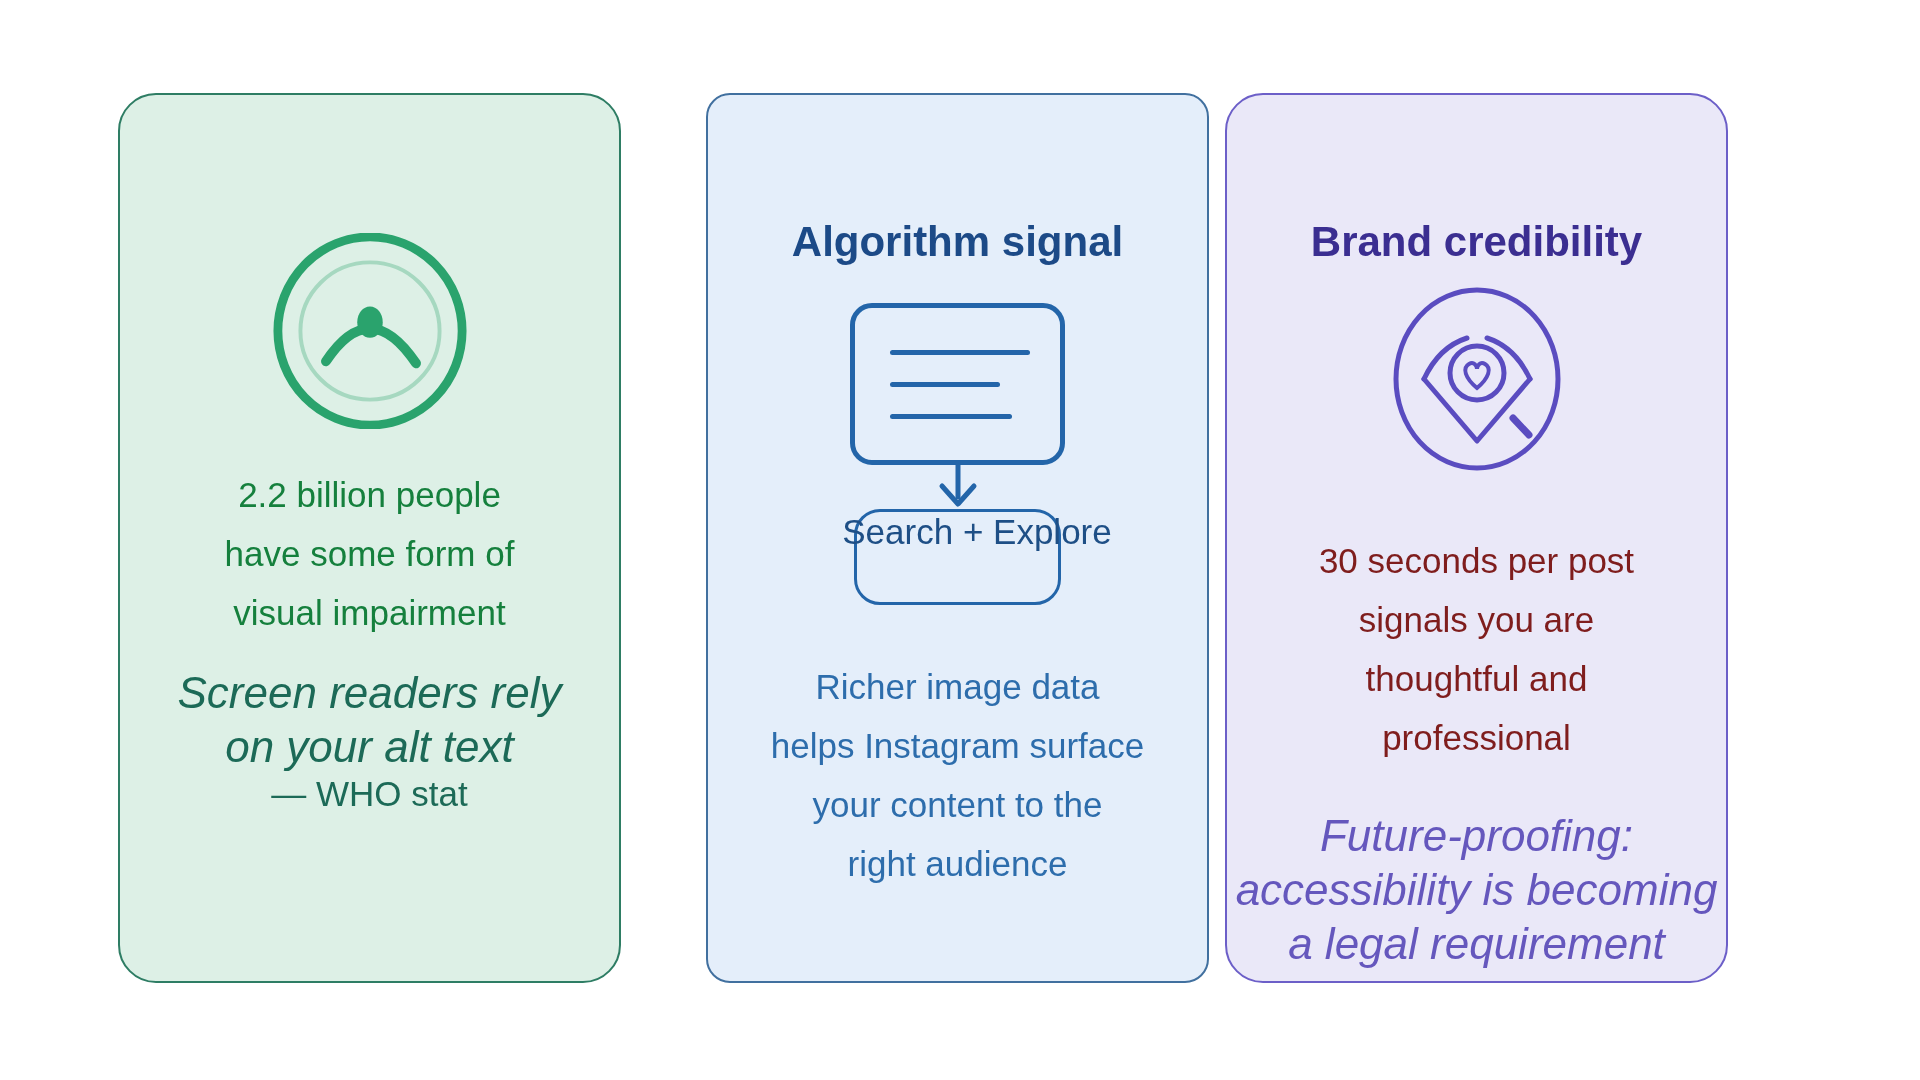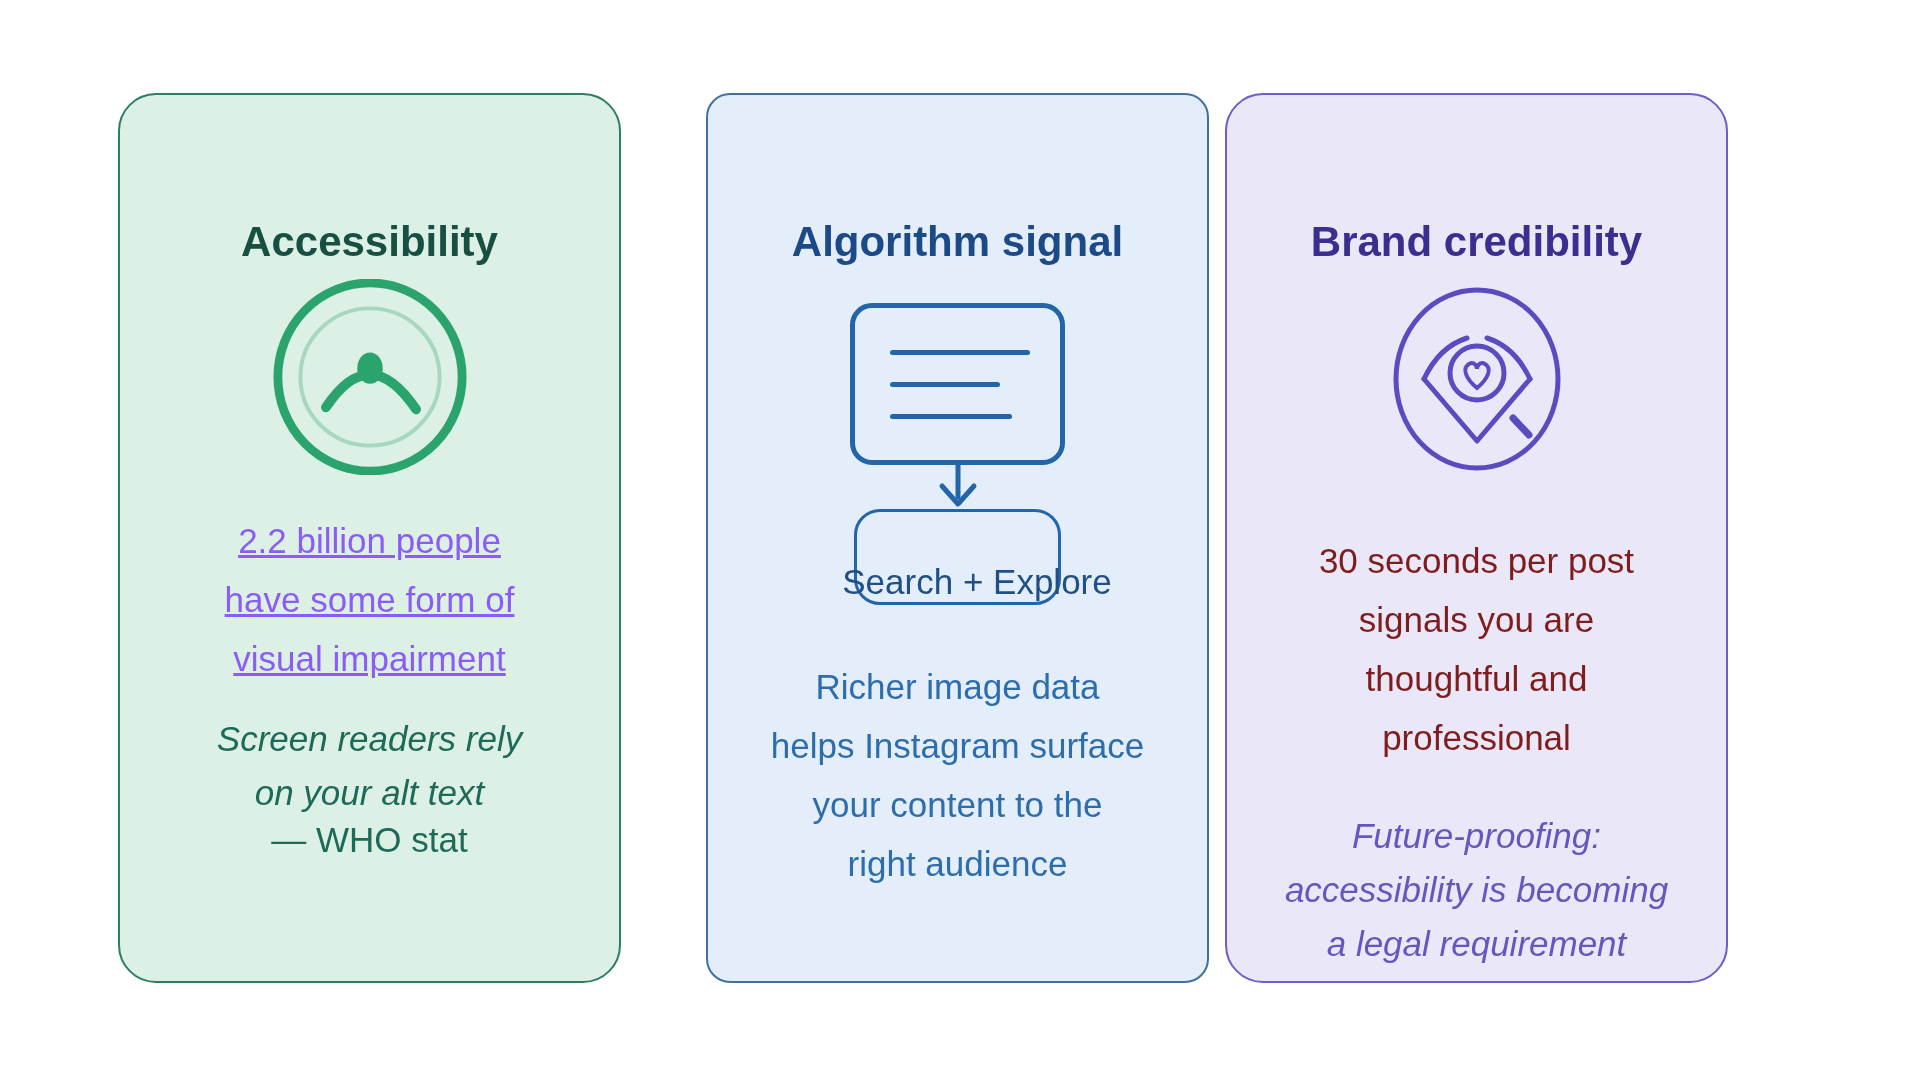--- a/index.html
+++ b/index.html
@@ -24,25 +24,25 @@
   .card-green  { left: 118px;  background: #ddf0e6; border-color: #2e7d64; }
   .card-blue   { left: 706px;  background: #e4eefa; border-color: #41709f; border-radius: 24px; }
   .card-purple { left: 1225px; background: #eae8f8; border-color: #6c5fc8; }
 
   .card-title { font-size: 42px; font-weight: 700; line-height: 46px; letter-spacing: 0px; }
   .card-green  .card-title { color: #174f43; }
   .card-blue   .card-title { color: #1c4a87; }
   .card-purple .card-title { color: #3b2e91; }
 
   .body-text { font-size: 35px; line-height: 59px; white-space: pre-line; }
-  .card-green  .body-text { color: #8b5cf6; text-decoration: underline; }
+  .card-green  .body-text { color: #15803d; }
   .card-blue   .body-text { color: #2d6dac; }
   .card-purple .body-text { color: #7f1d1d; }
 
-  .note-text { font-size: 35px; line-height: 54px; font-style: italic; white-space: pre-line; }
+  .note-text { font-size: 44px; line-height: 54px; font-style: italic; white-space: pre-line; }
   .card-green  .note-text { color: #1c6a57; margin-top: 24px; }
   .card-purple .note-text { color: #6557bd; margin-top: 42px; }
 
   .attribution { font-size: 35px; color: #1c6a57; }
 
   
   .card-green .icon-wrap { margin-top: 14px; }
   .card-green .body-text { margin-top: 32px; }
 
   
@@ -54,38 +54,37 @@
     padding-left: 35px; gap: 27px;
   }
   .doc-line { height: 5px; border-radius: 3px; background: #2365a9; }
   .doc-line.l1 { width: 140px; }
   .doc-line.l2 { width: 110px; }
   .doc-line.l3 { width: 122px; }
   .arrow-wrap { height: 46px; margin: -1px 0; }
   .search-box {
     width: 207px; height: 96px;
     border: 3px solid #2365a9; border-radius: 26px;
-    display: flex; align-items: flex-end; justify-content: center;
+    display: flex; align-items: flex-start; justify-content: center;
     overflow: visible;
     padding-left: 39px;
   }
   .search-box span { white-space: nowrap; font-size: 35px; color: #1e4f86; }
   .card-blue .body-text { margin-top: 52px; }
 
   
   .card-purple .icon-wrap { margin-top: 16px; }
   .card-purple .body-text { margin-top: 50px; }
 </style>
 </head>
 <body>
 
 <div class="canvas">
 
   <section class="card card-green">
-    <h2 class="card-title">Accessibility</h2>
     <div class="icon-wrap">
       <svg width="200" height="196" viewBox="0 0 200 200" aria-hidden="true">
         <ellipse cx="100" cy="100" rx="94" ry="96" fill="none" stroke="#2aa36d" stroke-width="9"></ellipse>
         <ellipse cx="100" cy="100" rx="71" ry="70" fill="none" stroke="#a6d8c0" stroke-width="4"></ellipse>
         <path d="M 55 131 Q 100 63 147 133" fill="none" stroke="#2aa36d" stroke-width="10" stroke-linecap="round"></path>
         <ellipse cx="100" cy="91" rx="13" ry="16" fill="#2aa36d"></ellipse>
       </svg>
     </div>
     <p class="body-text">2.2 billion people
 have some form of

